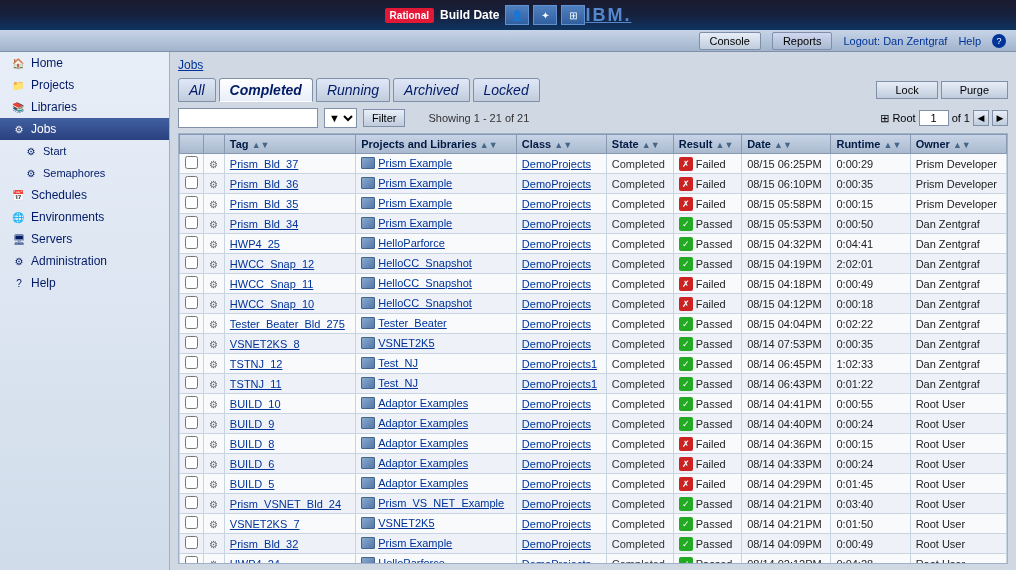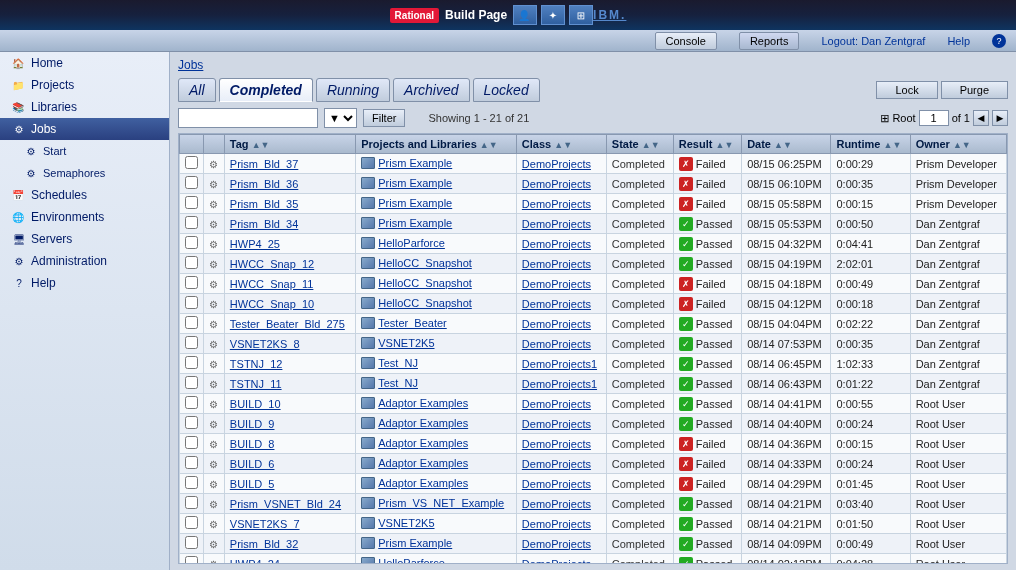--- a/index.html
+++ b/index.html
@@ -38,35 +38,35 @@
     }
     .header-icon-box {
       width: 24px; height: 20px;
       background: linear-gradient(180deg, #5080c0 0%, #3060a0 100%);
       border: 1px solid #6090d0;
       display: flex; align-items: center; justify-content: center;
       color: white; font-size: 10px; cursor: pointer;
     }
     .ibm-logo {
       color: #5588cc;
-      font-size: 12px;
+      font-size: 18px;
       font-weight: bold;
       letter-spacing: 2px;
       text-decoration: underline;
     }
 
     
     .nav-bar {
       background: linear-gradient(180deg, #c8d4e8 0%, #a0b4cc 100%);
       height: 22px;
       display: flex;
       align-items: center;
       justify-content: flex-end;
       padding: 0 10px;
-      gap: 22px;
+      gap: 11px;
       border-bottom: 1px solid #8090a8;
     }
     .nav-btn {
       background: linear-gradient(180deg, #e8eef8 0%, #c0ccdc 100%);
       border: 1px solid #8090a8;
       padding: 2px 10px;
       font-size: 11px;
       cursor: pointer;
       border-radius: 2px;
     }
@@ -297,21 +297,21 @@
       display: inline-flex; align-items: center; justify-content: center;
       font-size: 9px; cursor: pointer;
     }
   </style>
 </head>
 <body>
 
 <div class="top-header">
   <div class="brand-logo">
     <span class="brand-rational">Rational</span>
-    <span class="brand-name">Build Page</span>
+    <span class="brand-name">Build Date</span>
     <div class="header-icons">
       <div class="header-icon-box">👤</div>
       <div class="header-icon-box">✦</div>
       <div class="header-icon-box">⊞</div>
     </div>
   </div>
   <span class="ibm-logo">IBM.</span>
 </div>
 
 <div class="nav-bar">

